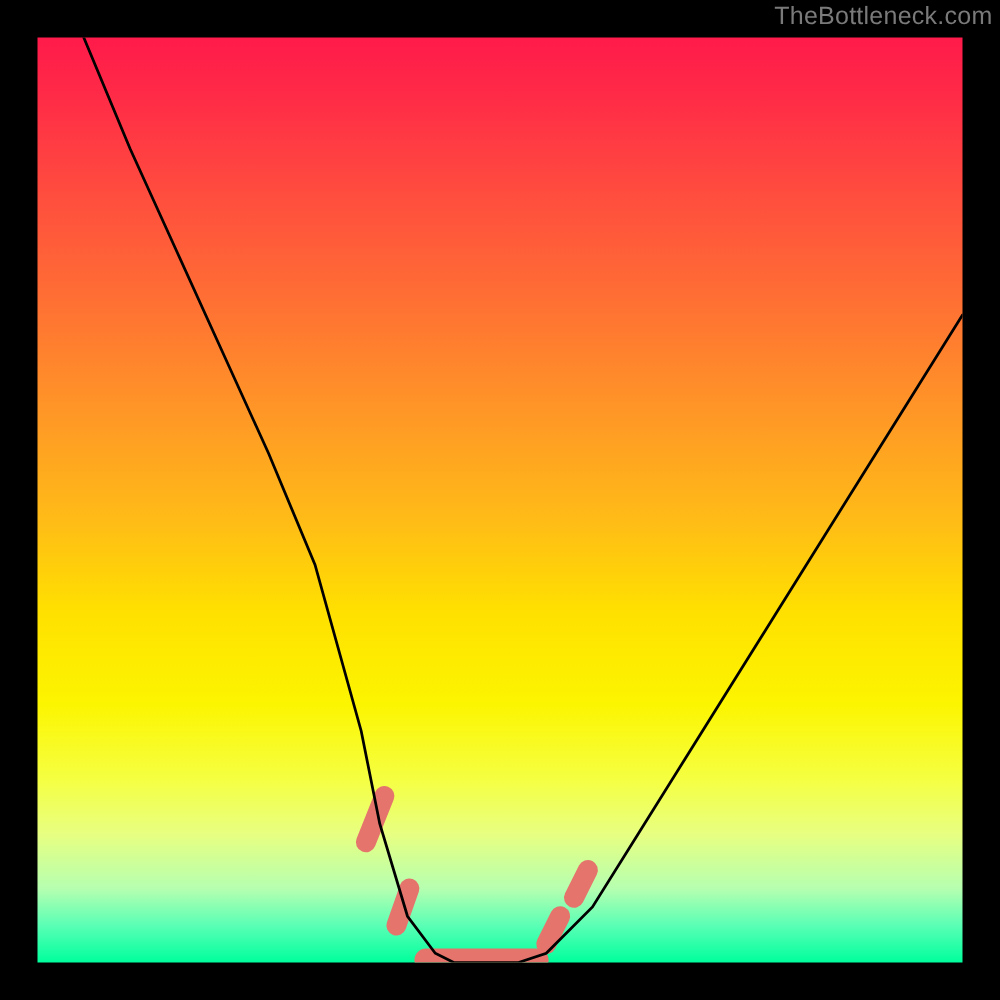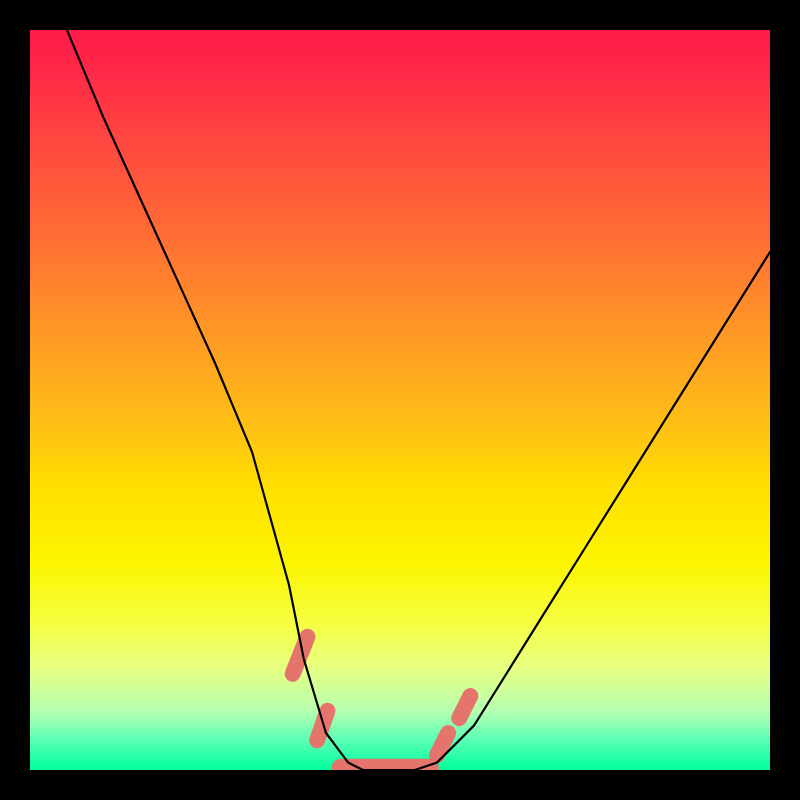--- a/index.html
+++ b/index.html
@@ -58,20 +58,21 @@
     top: 0;
     left: 0;
     width: 740px;
     height: 740px;
   }
 </style>
 </head>
 <body>
 
 <div class="frame">
+  <div class="watermark">TheBottleneck.com</div>
   <div class="plot">
     <svg class="curve" viewBox="0 0 740 740" preserveAspectRatio="none">
       <g id="markers-group">
           <line x1="262.7" y1="643.8" x2="277.5" y2="606.8" stroke="#e5746d" stroke-width="16.0" stroke-linecap="round"></line>
           <line x1="287.1" y1="710.4" x2="297.5" y2="680.8" stroke="#e5746d" stroke-width="16.0" stroke-linecap="round"></line>
           <line x1="310.8" y1="738.1" x2="399.6" y2="738.1" stroke="#e5746d" stroke-width="18.5" stroke-linecap="round"></line>
           <line x1="407.0" y1="725.2" x2="418.1" y2="703.0" stroke="#e5746d" stroke-width="16.0" stroke-linecap="round"></line>
           <line x1="429.2" y1="688.2" x2="440.3" y2="666.0" stroke="#e5746d" stroke-width="16.0" stroke-linecap="round"></line>
         </g>
       <path id="curve-path" fill="none" stroke="#000" stroke-width="2.2" stroke-linecap="round" d="M37.0 0.0 L74.0 88.8 L111.0 170.2 L148.0 251.6 L185.0 333.0 L222.0 421.8 L259.0 555.0 L273.8 629.0 L296.0 703.0 L318.2 732.6 L333.0 740.0 L355.2 740.0 L370.0 740.0 L384.8 740.0 L407.0 732.6 L444.0 695.6 L481.0 636.4 L518.0 577.2 L555.0 518.0 L592.0 458.8 L629.0 399.6 L666.0 340.4 L703.0 281.2 L740.0 222.0"></path>

